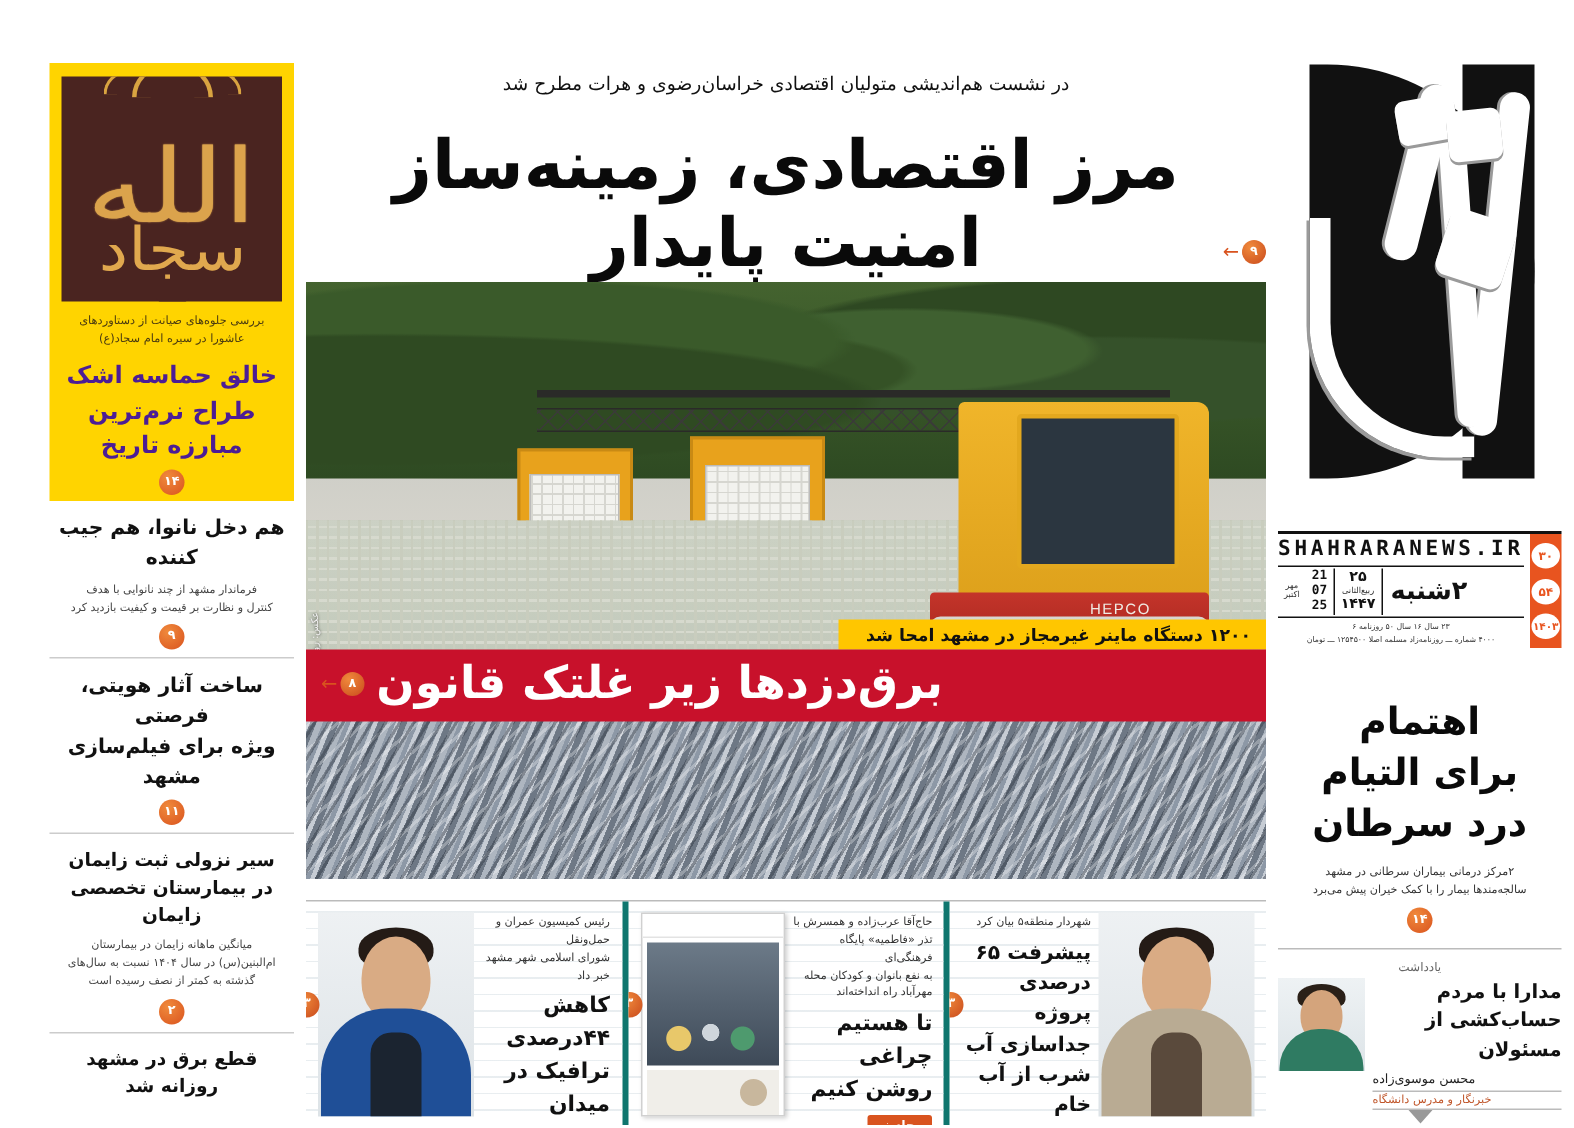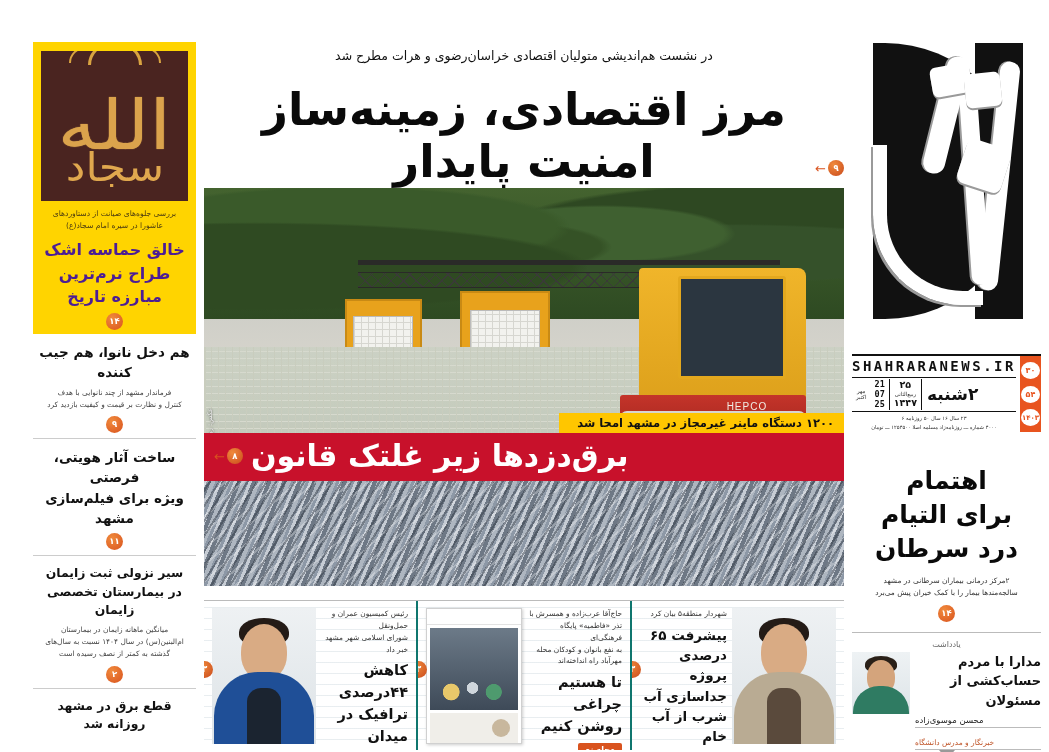--- a/index.html
+++ b/index.html
@@ -237,21 +237,21 @@
   
   .bottom-row {
     position: absolute; right: 205px; top: 600px;
     width: 640px; height: 150px;
     display: flex; gap: 0;
     border-top: 1px solid #bbb;
   }
   .bcard {
     position: relative;
     flex: 1 1 0;
-    border-left: 2px solid #0f766e;
+    border-left: 4px solid #0f766e;
     padding: 7px 8px;
     display: flex; align-items: flex-start; gap: 5px;
     overflow: hidden;
   }
   .bcard:last-child { border-left: none; }
   .bcard .lines {
     position: absolute; inset: 0;
     background: repeating-linear-gradient(0deg, transparent 0 10px, #dfe6ea 10px 11px);
     opacity: .7; pointer-events: none;
   }
@@ -461,21 +461,21 @@
     margin-bottom: 3px;
   }
   .note-inner { display: flex; align-items: flex-start; gap: 5px; }
   .note-text { flex: 1 1 auto; text-align: right; }
   .note-title { font-size: 13px; font-weight: bold; color: #111; line-height: 1.5; }
   .note-author {
     margin-top: 5px; font-size: 8.5px; color: #222;
     border-bottom: 1px solid #bbb; padding-bottom: 2px; text-align: left;
   }
   .note-role {
-    margin-top: 10px; font-size: 7.5px; color: #C0562A;
+    margin-top: 0; font-size: 7.5px; color: #C0562A;
     border-bottom: 1px solid #bbb; padding-bottom: 2px; text-align: left;
   }
   .note-portrait {
     width: 58px; height: 62px; flex: 0 0 58px;
     background: linear-gradient(#eef2f4, #dde4e8);
     position: relative; overflow: hidden;
   }
   .note-portrait .nh { position: absolute; left: 50%; transform: translateX(-50%); top: 8px; width: 28px; height: 34px; border-radius: 50% 50% 45% 45%; background: #d4a47c; }
   .note-portrait .nhair { position: absolute; left: 50%; transform: translateX(-50%); top: 4px; width: 32px; height: 17px; border-radius: 50% 50% 40% 40%; background: #2a2018; }
   .note-portrait .nb { position: absolute; left: 50%; transform: translateX(-50%); bottom: 0; width: 56px; height: 28px; border-radius: 26px 26px 0 0; background: #2f7b62; }

